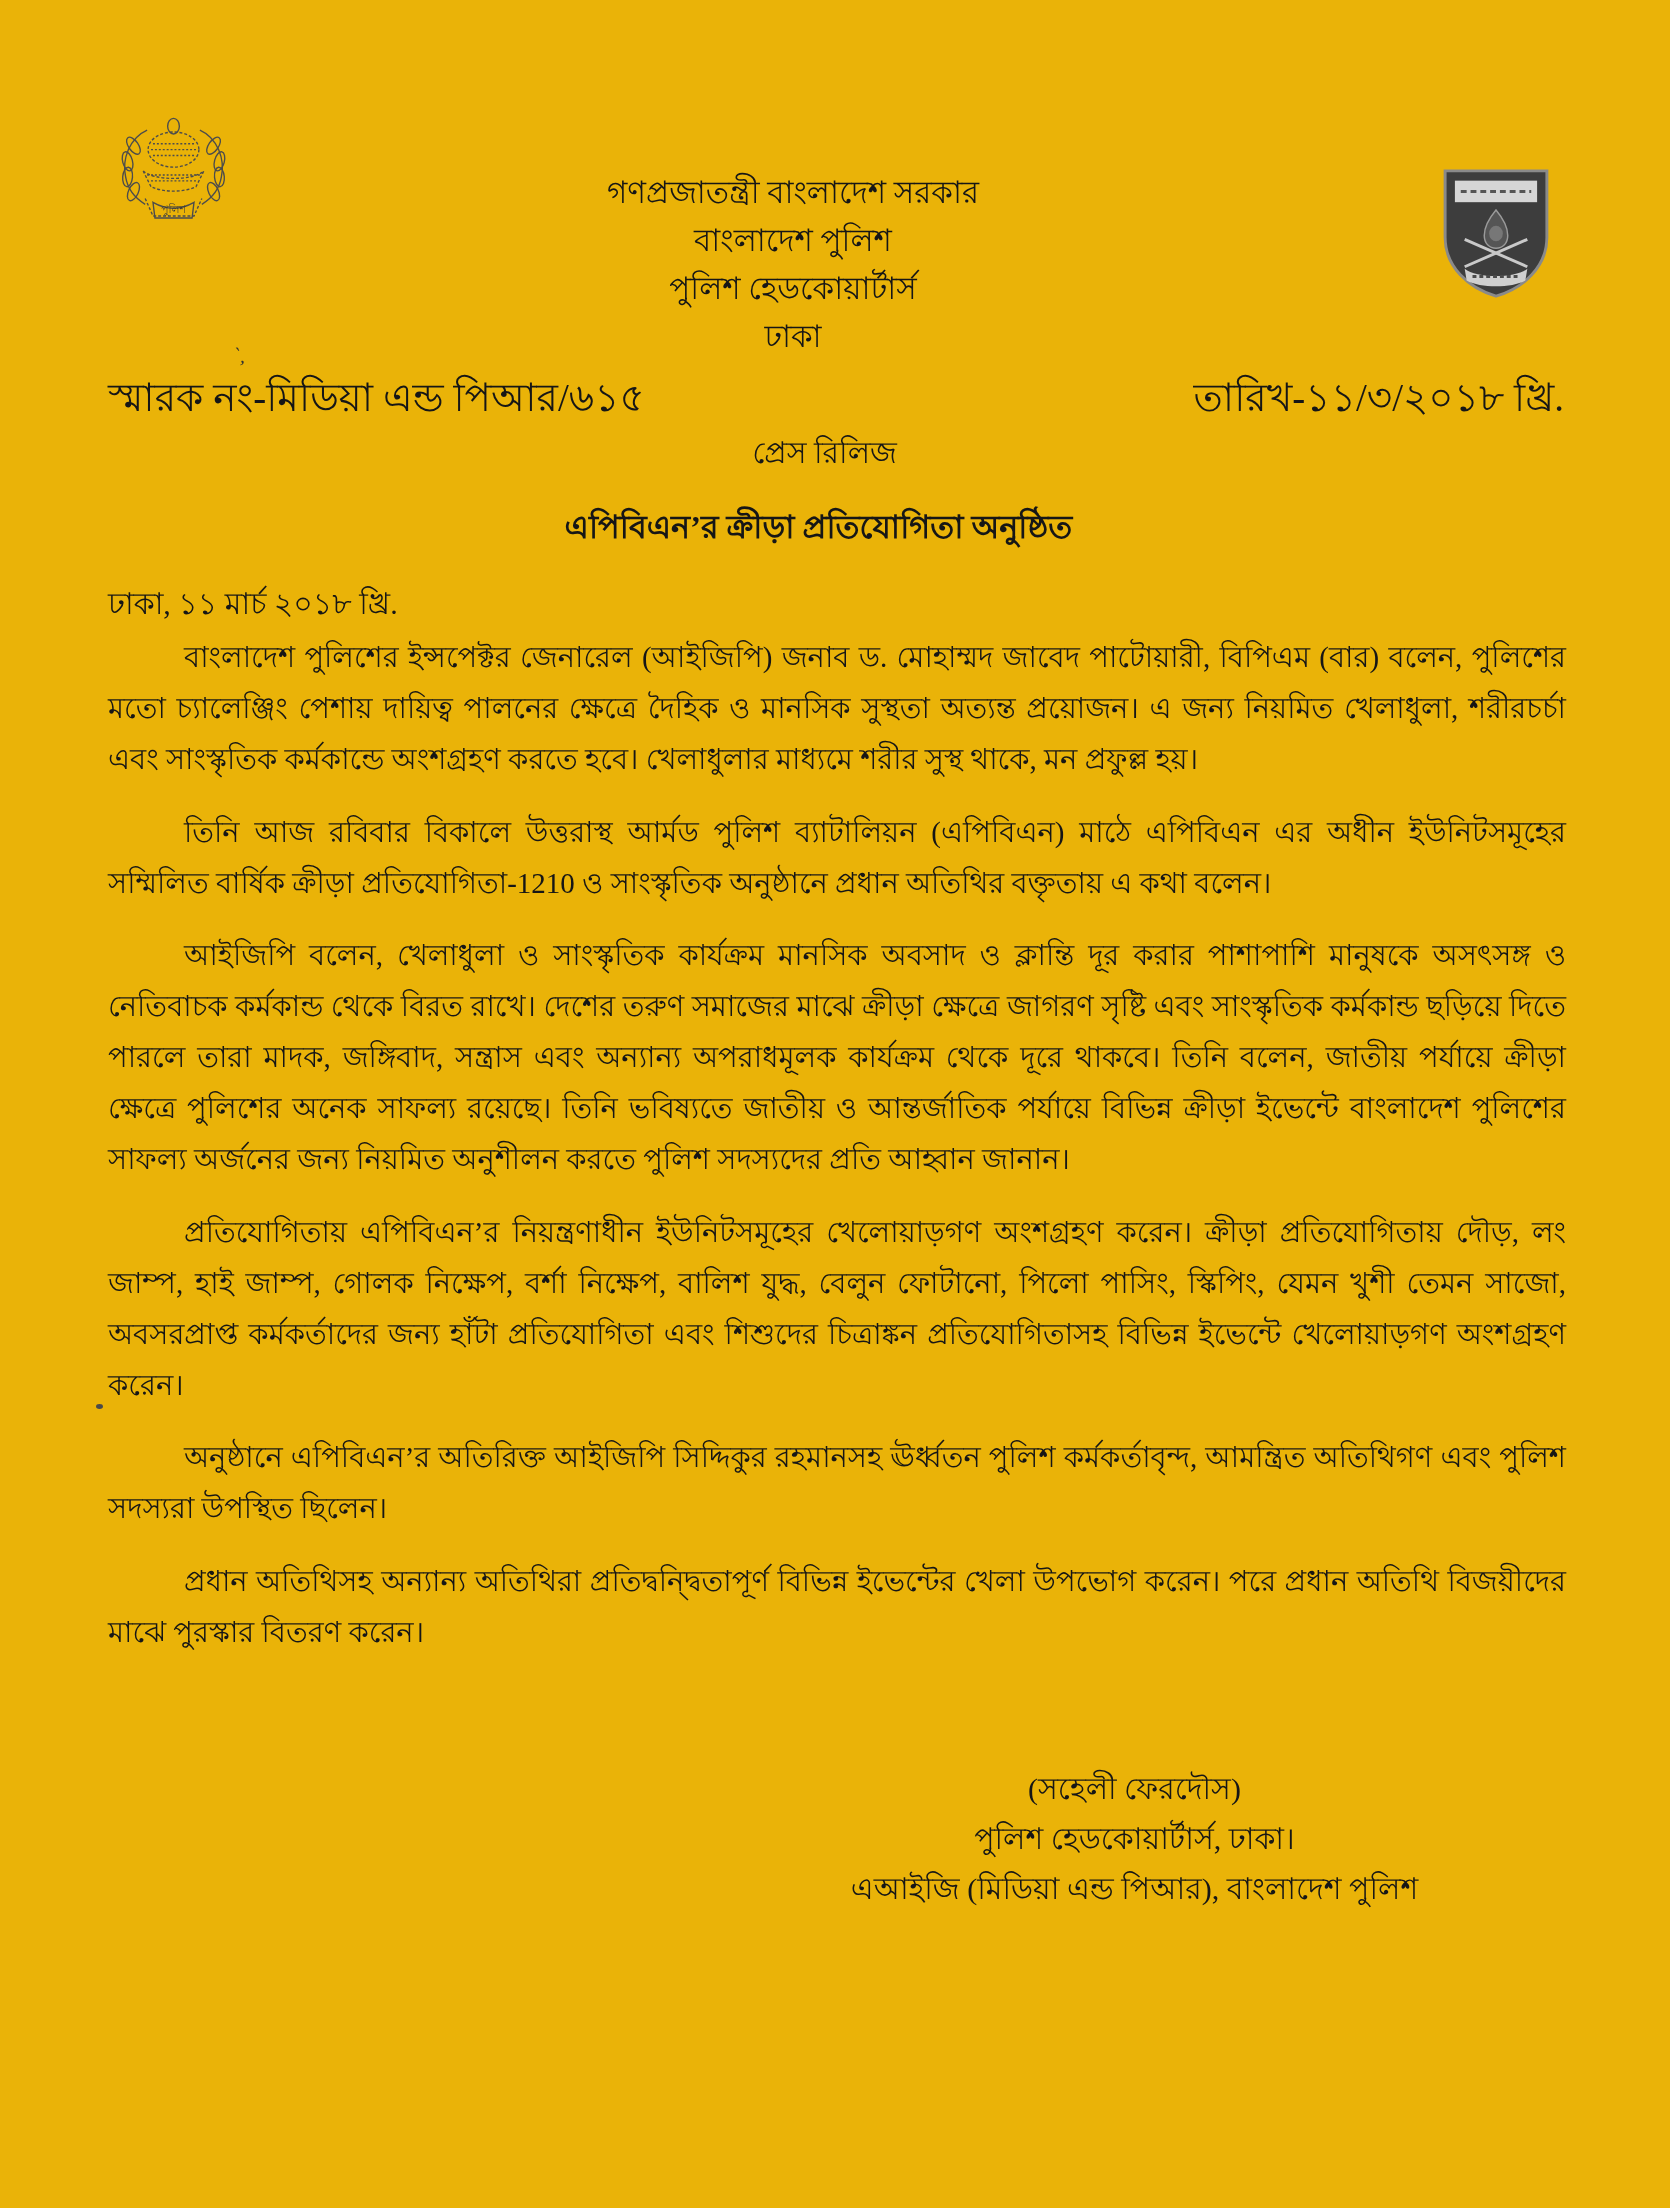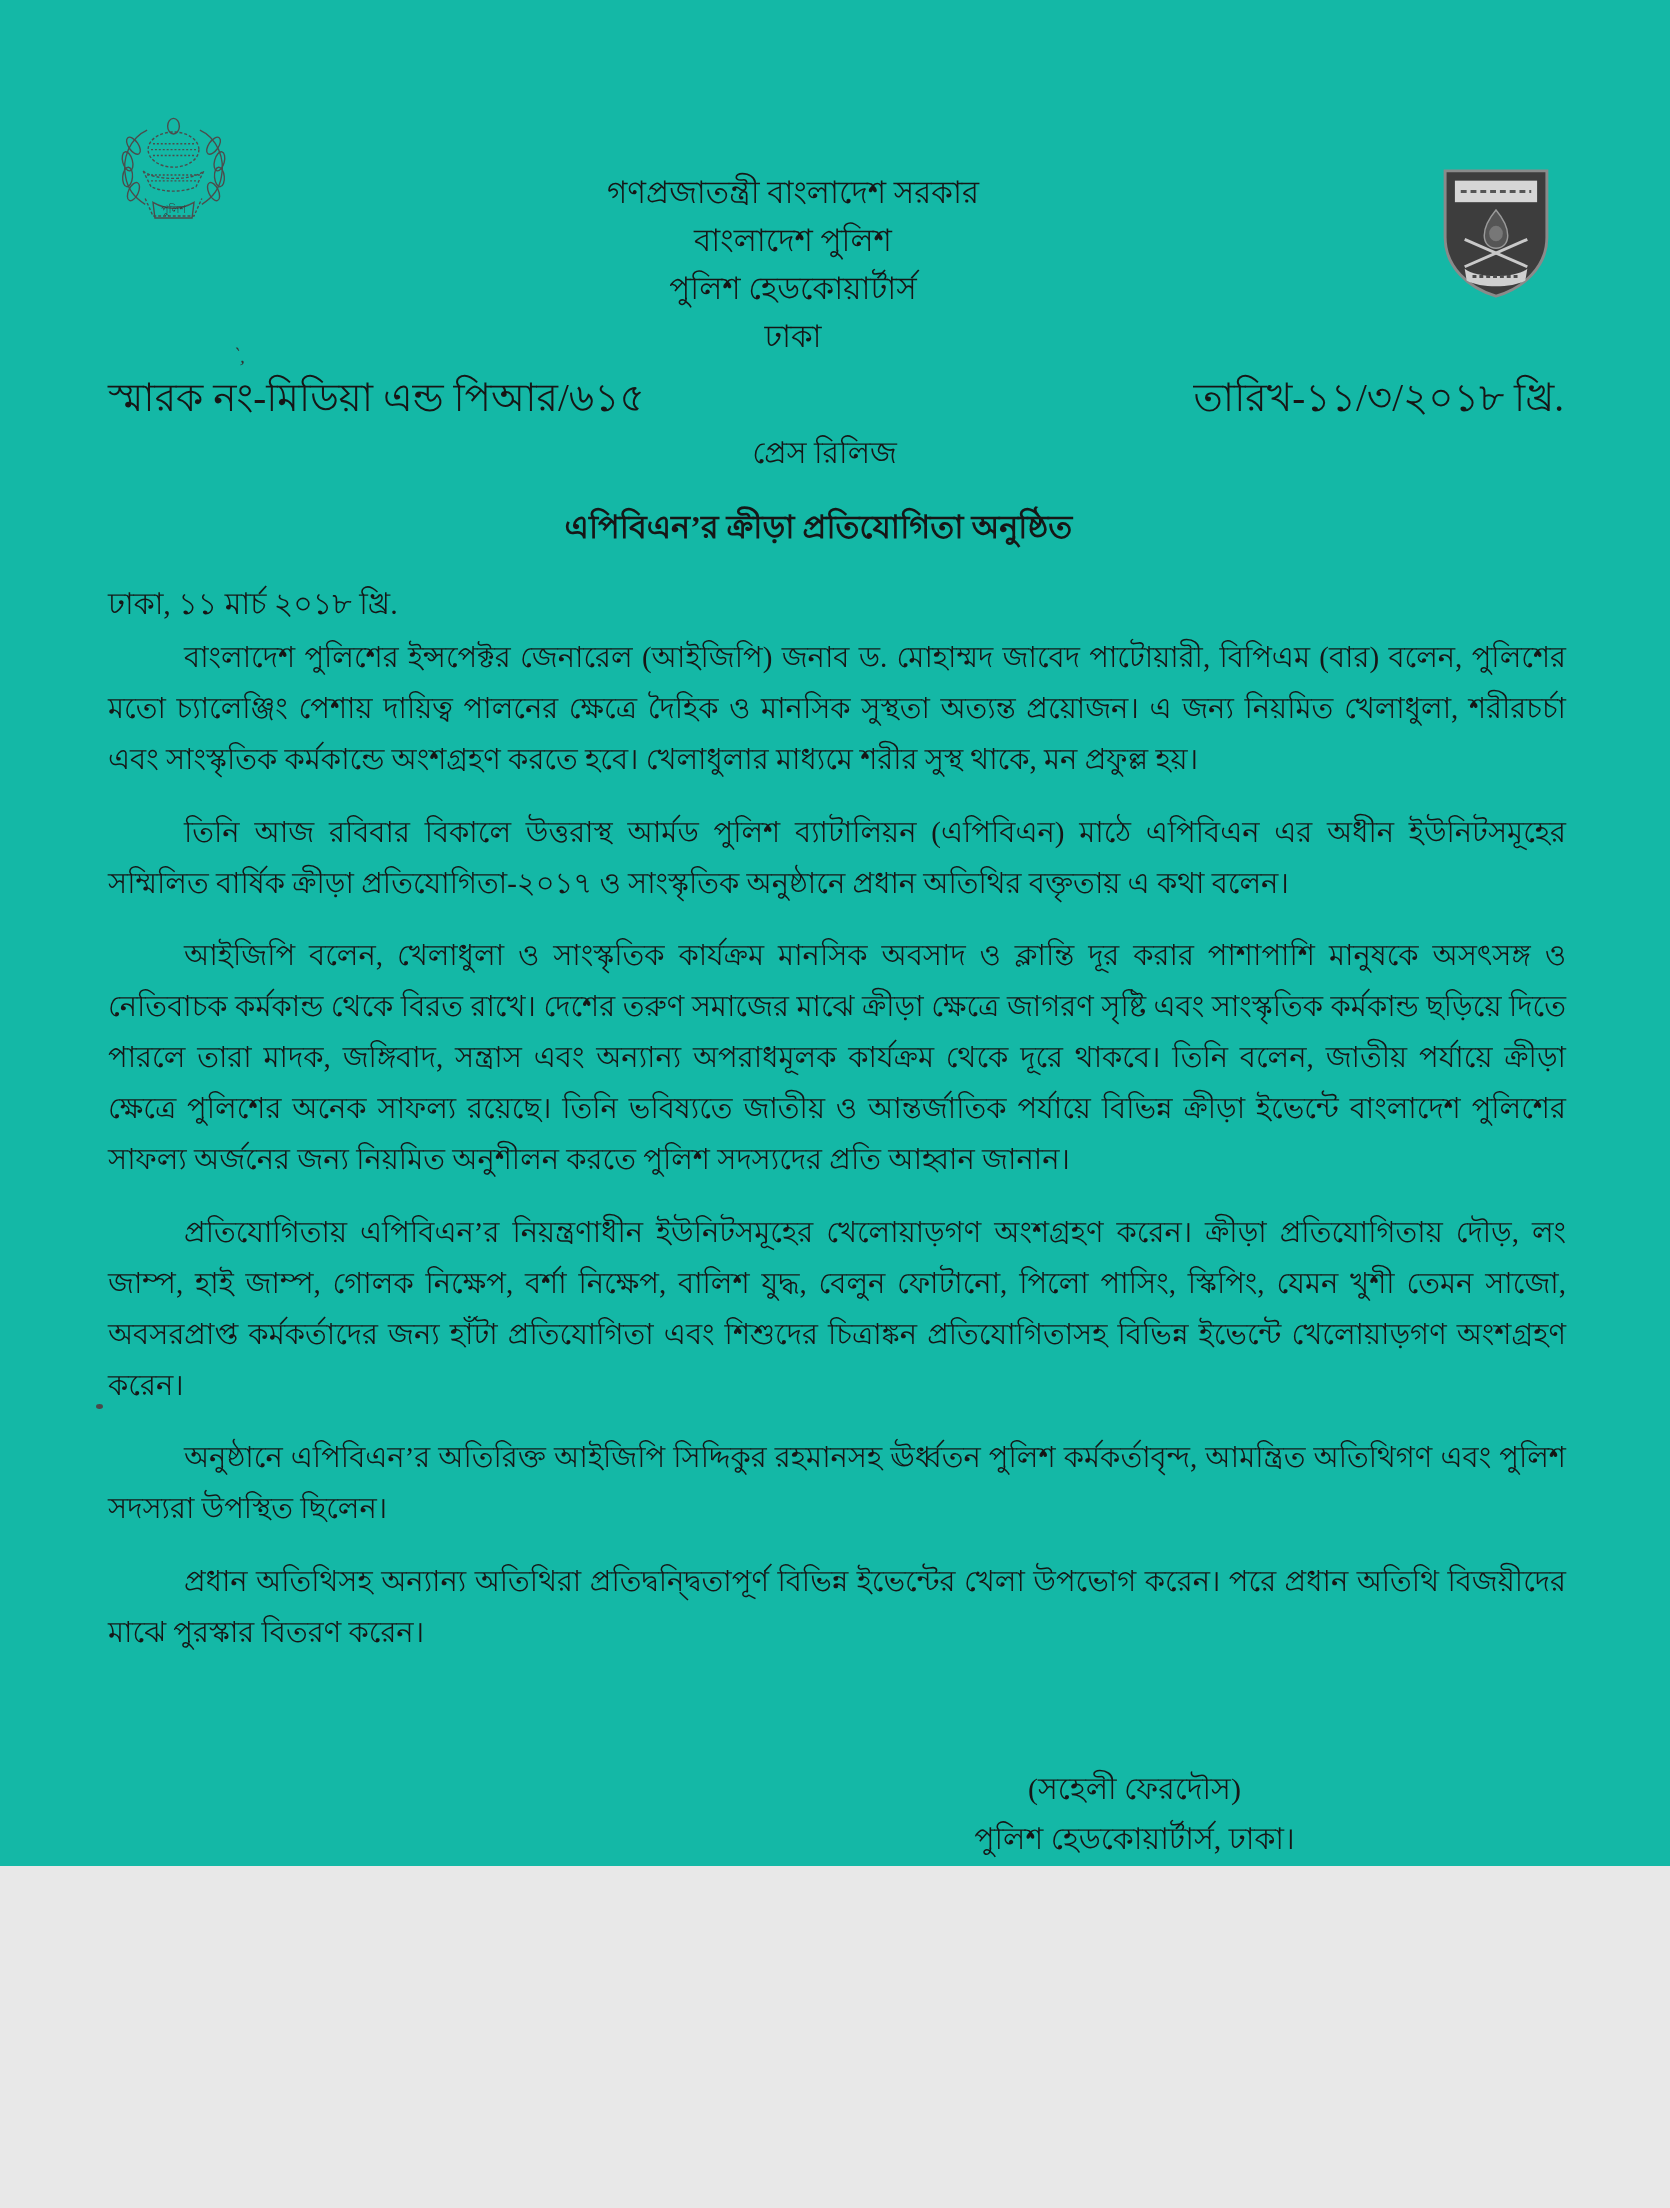--- a/index.html
+++ b/index.html
@@ -2,23 +2,23 @@
 <html lang="bn"><head>
 <meta charset="utf-8">
 <style>
   * { margin: 0; padding: 0; box-sizing: border-box; }
   html, body { background: #e8e8e8; }
   body { font-family: "Liberation Serif", serif; }
 
   .page {
     position: relative;
     width: 1670px;
-    height: 1866px;
+    height: 2208px;
     margin: 0 auto;
-    background: #14b8a6;
+    background: #eab308;
     color: #161616;
     overflow: hidden;
   }
 
   
   .letterhead {
     position: absolute;
     top: 169px; left: 0; right: 84px;
     text-align: center;
     font-size: 31px;
@@ -172,21 +172,21 @@
   <span class="scan-mark-2"></span>
 
   <div class="press-release">প্রেস রিলিজ</div>
 
   <div class="doc-title">এপিবিএন’র ক্রীড়া প্রতিযোগিতা অনুষ্ঠিত</div>
 
   <div class="dateline">ঢাকা, ১১ মার্চ ২০১৮ খ্রি.</div>
 
   <div class="body-text">
     <p>বাংলাদেশ পুলিশের ইন্সপেক্টর জেনারেল (আইজিপি) জনাব ড. মোহাম্মদ জাবেদ পাটোয়ারী, বিপিএম (বার) বলেন, পুলিশের মতো চ্যালেঞ্জিং পেশায় দায়িত্ব পালনের ক্ষেত্রে দৈহিক ও মানসিক সুস্থতা অত্যন্ত প্রয়োজন। এ জন্য নিয়মিত খেলাধুলা, শরীরচর্চা এবং সাংস্কৃতিক কর্মকান্ডে অংশগ্রহণ করতে হবে। খেলাধুলার মাধ্যমে শরীর সুস্থ থাকে, মন প্রফুল্ল হয়।</p>
-    <p>তিনি আজ রবিবার বিকালে উত্তরাস্থ আর্মড পুলিশ ব্যাটালিয়ন (এপিবিএন) মাঠে এপিবিএন এর অধীন ইউনিটসমূহের সম্মিলিত বার্ষিক ক্রীড়া প্রতিযোগিতা-২০১৭ ও সাংস্কৃতিক অনুষ্ঠানে প্রধান অতিথির বক্তৃতায় এ কথা বলেন।</p>
+    <p>তিনি আজ রবিবার বিকালে উত্তরাস্থ আর্মড পুলিশ ব্যাটালিয়ন (এপিবিএন) মাঠে এপিবিএন এর অধীন ইউনিটসমূহের সম্মিলিত বার্ষিক ক্রীড়া প্রতিযোগিতা-1210 ও সাংস্কৃতিক অনুষ্ঠানে প্রধান অতিথির বক্তৃতায় এ কথা বলেন।</p>
     <p>আইজিপি বলেন, খেলাধুলা ও সাংস্কৃতিক কার্যক্রম মানসিক অবসাদ ও ক্লান্তি দূর করার পাশাপাশি মানুষকে অসৎসঙ্গ ও নেতিবাচক কর্মকান্ড থেকে বিরত রাখে। দেশের তরুণ সমাজের মাঝে ক্রীড়া ক্ষেত্রে জাগরণ সৃষ্টি এবং সাংস্কৃতিক কর্মকান্ড ছড়িয়ে দিতে পারলে তারা মাদক, জঙ্গিবাদ, সন্ত্রাস এবং অন্যান্য অপরাধমূলক কার্যক্রম থেকে দূরে থাকবে। তিনি বলেন, জাতীয় পর্যায়ে ক্রীড়া ক্ষেত্রে পুলিশের অনেক সাফল্য রয়েছে। তিনি ভবিষ্যতে জাতীয় ও আন্তর্জাতিক পর্যায়ে বিভিন্ন ক্রীড়া ইভেন্টে বাংলাদেশ পুলিশের সাফল্য অর্জনের জন্য নিয়মিত অনুশীলন করতে পুলিশ সদস্যদের প্রতি আহ্বান জানান।</p>
     <p>প্রতিযোগিতায় এপিবিএন’র নিয়ন্ত্রণাধীন ইউনিটসমূহের খেলোয়াড়গণ অংশগ্রহণ করেন। ক্রীড়া প্রতিযোগিতায় দৌড়, লং জাম্প, হাই জাম্প, গোলক নিক্ষেপ, বর্শা নিক্ষেপ, বালিশ যুদ্ধ, বেলুন ফোটানো, পিলো পাসিং, স্কিপিং, যেমন খুশী তেমন সাজো, অবসরপ্রাপ্ত কর্মকর্তাদের জন্য হাঁটা প্রতিযোগিতা এবং শিশুদের চিত্রাঙ্কন প্রতিযোগিতাসহ বিভিন্ন ইভেন্টে খেলোয়াড়গণ অংশগ্রহণ করেন।</p>
     <p>অনুষ্ঠানে এপিবিএন’র অতিরিক্ত আইজিপি সিদ্দিকুর রহমানসহ ঊর্ধ্বতন পুলিশ কর্মকর্তাবৃন্দ, আমন্ত্রিত অতিথিগণ এবং পুলিশ সদস্যরা উপস্থিত ছিলেন।</p>
     <p>প্রধান অতিথিসহ অন্যান্য অতিথিরা প্রতিদ্বন্দ্বিতাপূর্ণ বিভিন্ন ইভেন্টের খেলা উপভোগ করেন। পরে প্রধান অতিথি বিজয়ীদের মাঝে পুরস্কার বিতরণ করেন।</p>
   </div>
 
   <div class="signature">
     <span class="sig-line">(সহেলী ফেরদৌস)</span>
     <span class="sig-line">পুলিশ হেডকোয়ার্টার্স, ঢাকা।</span>
     <span class="sig-line">এআইজি (মিডিয়া এন্ড পিআর), বাংলাদেশ পুলিশ</span>

